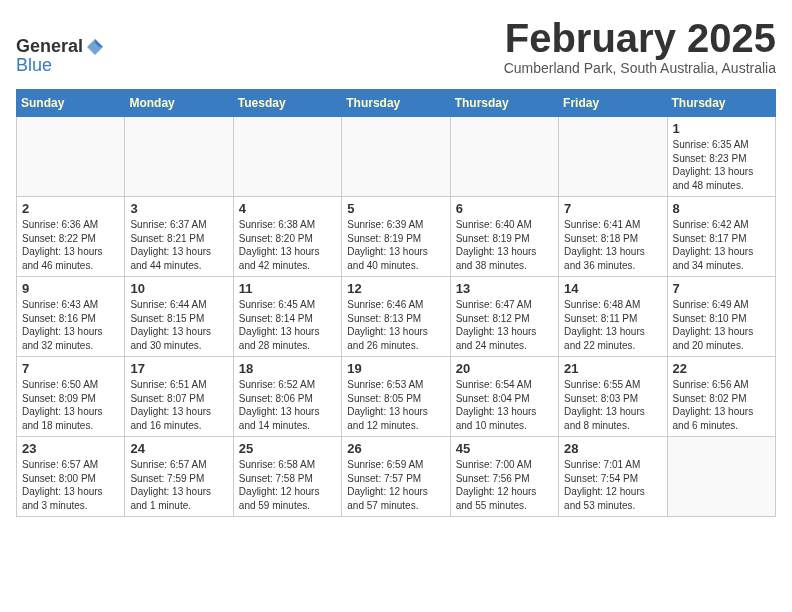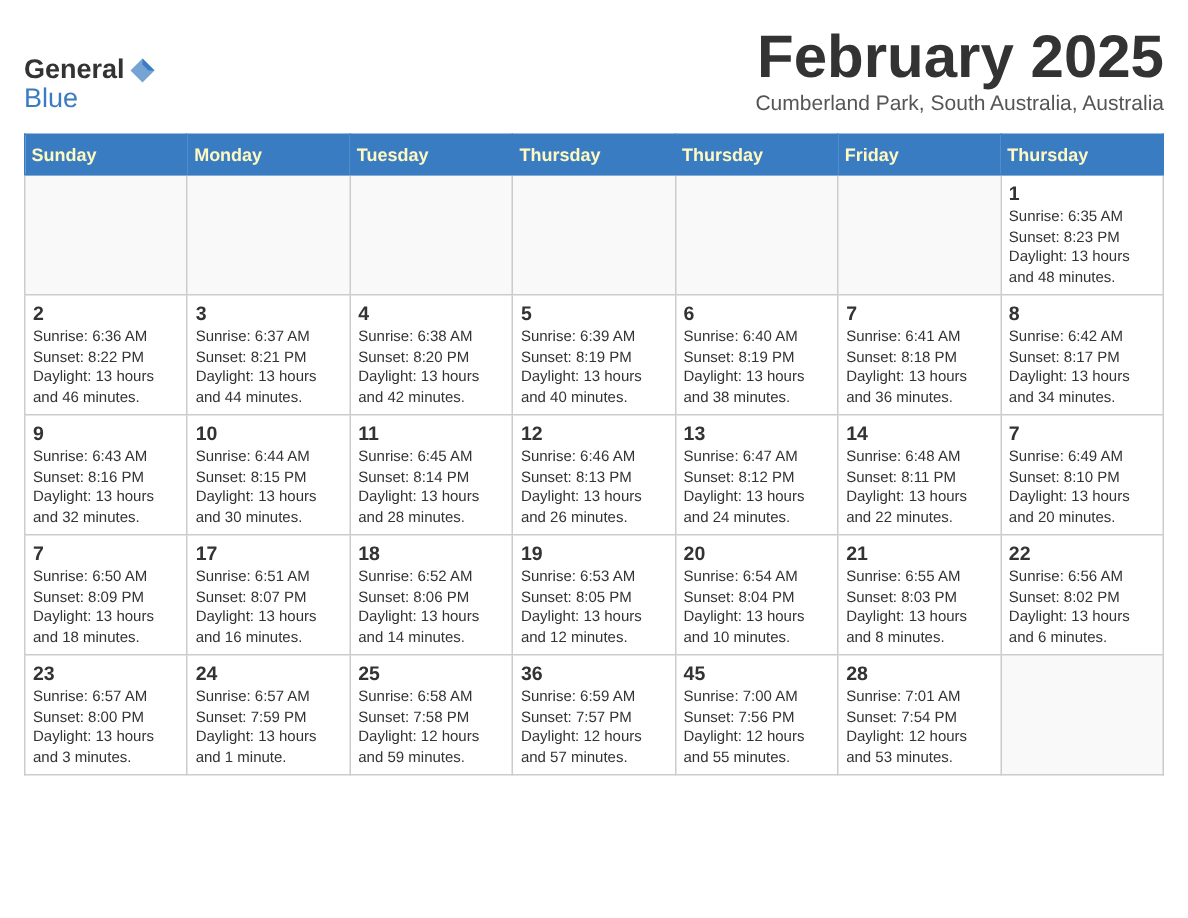--- a/index.html
+++ b/index.html
@@ -215,21 +215,21 @@
         </td>
         <td>
           <div class="day-number">24</div>
           <div class="day-info">Sunrise: 6:57 AM<br>Sunset: 7:59 PM<br>Daylight: 13 hours and 1 minute.</div>
         </td>
         <td>
           <div class="day-number">25</div>
           <div class="day-info">Sunrise: 6:58 AM<br>Sunset: 7:58 PM<br>Daylight: 12 hours and 59 minutes.</div>
         </td>
         <td>
-          <div class="day-number">36</div>
+          <div class="day-number">26</div>
           <div class="day-info">Sunrise: 6:59 AM<br>Sunset: 7:57 PM<br>Daylight: 12 hours and 57 minutes.</div>
         </td>
         <td>
           <div class="day-number">45</div>
           <div class="day-info">Sunrise: 7:00 AM<br>Sunset: 7:56 PM<br>Daylight: 12 hours and 55 minutes.</div>
         </td>
         <td>
           <div class="day-number">28</div>
           <div class="day-info">Sunrise: 7:01 AM<br>Sunset: 7:54 PM<br>Daylight: 12 hours and 53 minutes.</div>
         </td>

